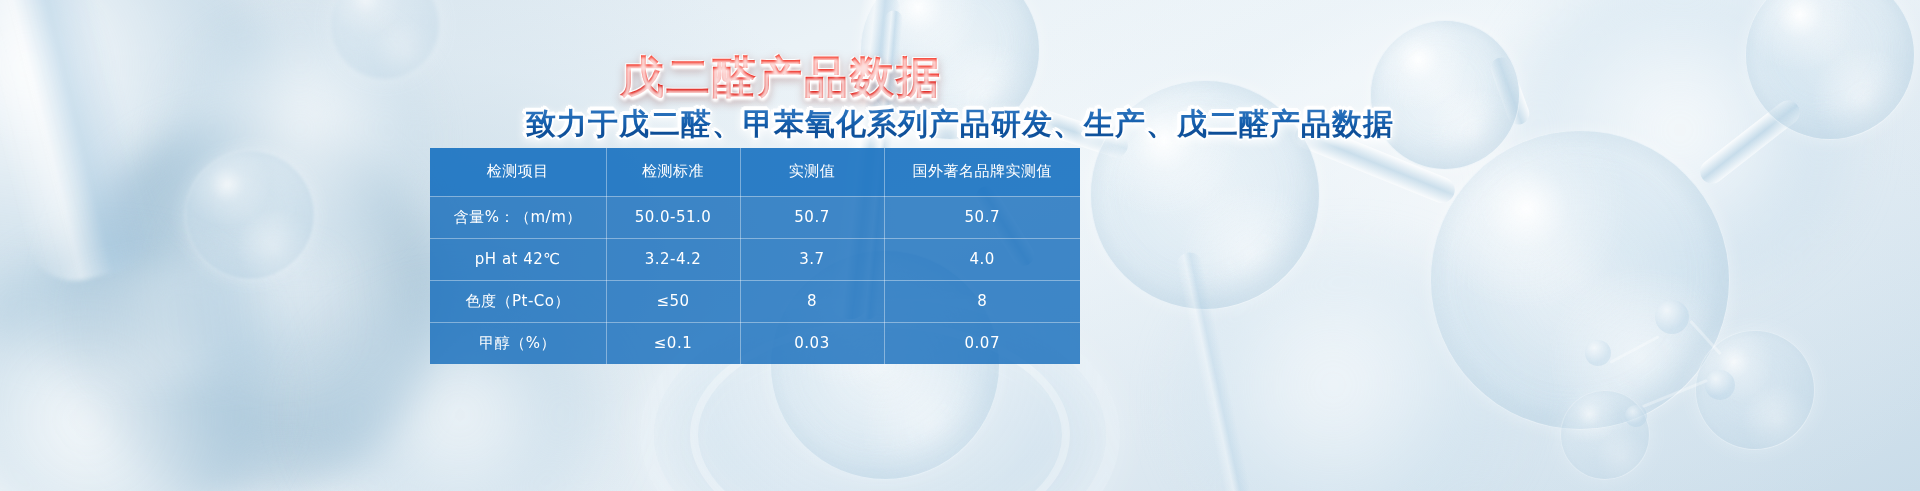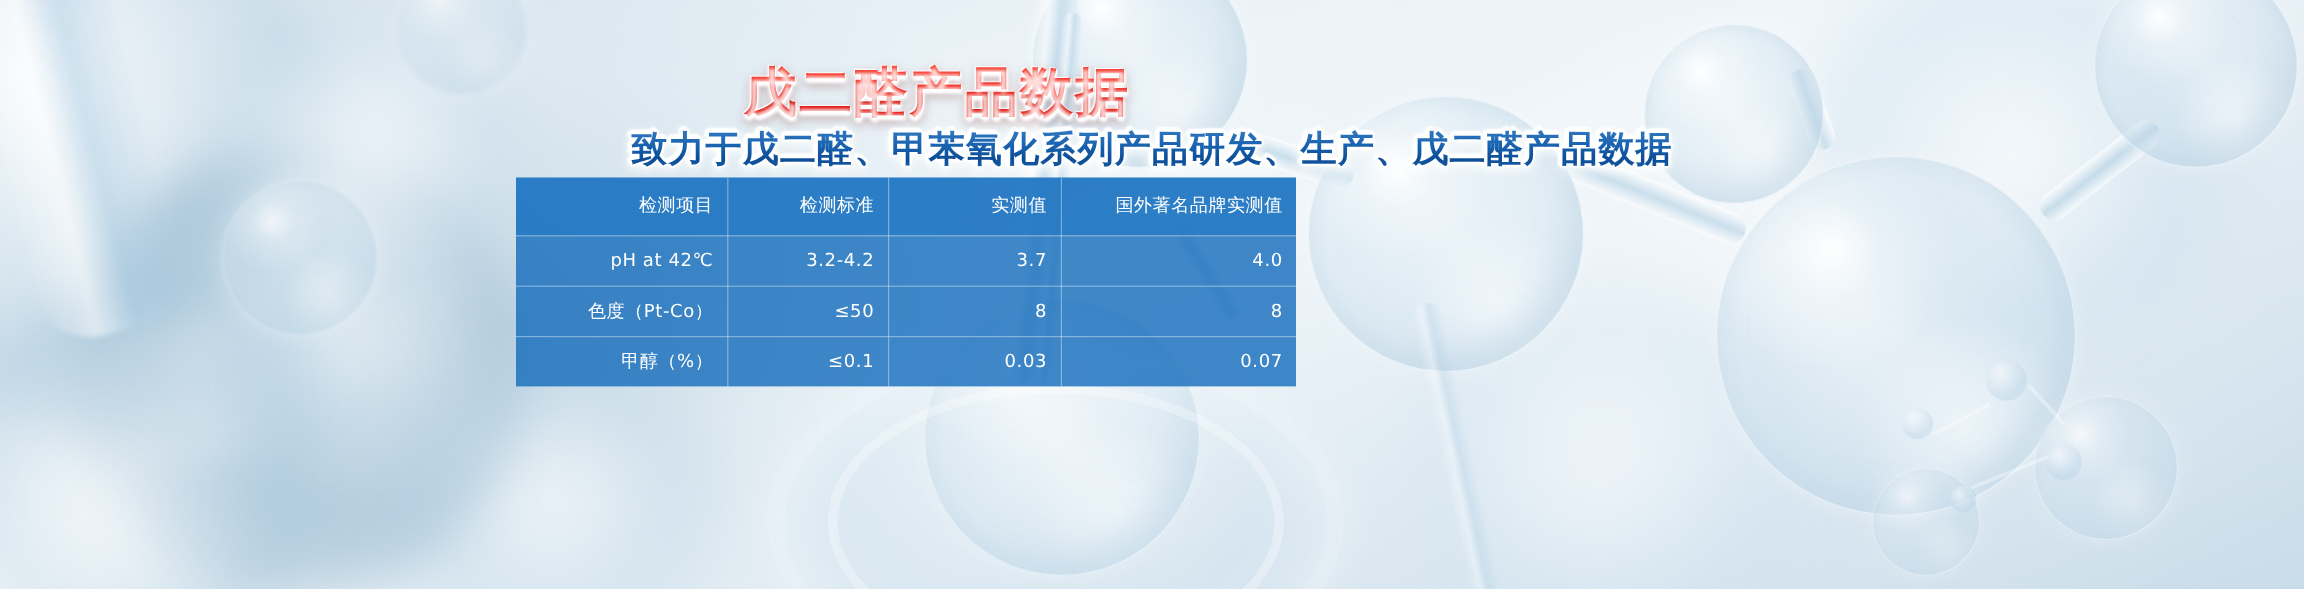--- a/index.html
+++ b/index.html
@@ -131,24 +131,24 @@
     width:650px; z-index:7;
   }
   table.spec {
     width:650px; border-collapse:collapse;
     background:rgba(23,110,188,0.82);
     table-layout:fixed;
   }
   table.spec th, table.spec td {
     color:#ffffff;
     font-size:15px;
-    text-align:right;
+    text-align:center;
     font-family:"DejaVu Sans","Liberation Sans",sans-serif;
     border:1px solid rgba(255,255,255,0.38);
-    padding:11px;
+    padding:0;
     height:48px;
     vertical-align:middle;
     font-weight:normal;
     letter-spacing:.5px;
   }
   table.spec thead th { height:48px; background:rgba(30,118,196,0.55); }
   table.spec tbody tr td { height:42px; }
   table.spec tr td:nth-child(1), table.spec tr th:nth-child(1) { width:176px; }
   table.spec tr td:nth-child(2), table.spec tr th:nth-child(2) { width:134px;margin-left:12px; }
   table.spec tr td:nth-child(3), table.spec tr th:nth-child(3) { width:144px; }
@@ -222,20 +222,26 @@
       <thead>
         <tr>
           <th>检测项目</th>
           <th>检测标准</th>
           <th>实测值</th>
           <th>国外著名品牌实测值</th>
         </tr>
       </thead>
       <tbody>
         <tr>
+          <td>含量%：（m/m）</td>
+          <td>50.0-51.0</td>
+          <td>50.7</td>
+          <td>50.7</td>
+        </tr>
+        <tr>
           <td>pH at 42℃</td>
           <td>3.2-4.2</td>
           <td>3.7</td>
           <td>4.0</td>
         </tr>
         <tr>
           <td>色度（Pt-Co）</td>
           <td>≤50</td>
           <td>8</td>
           <td>8</td>

